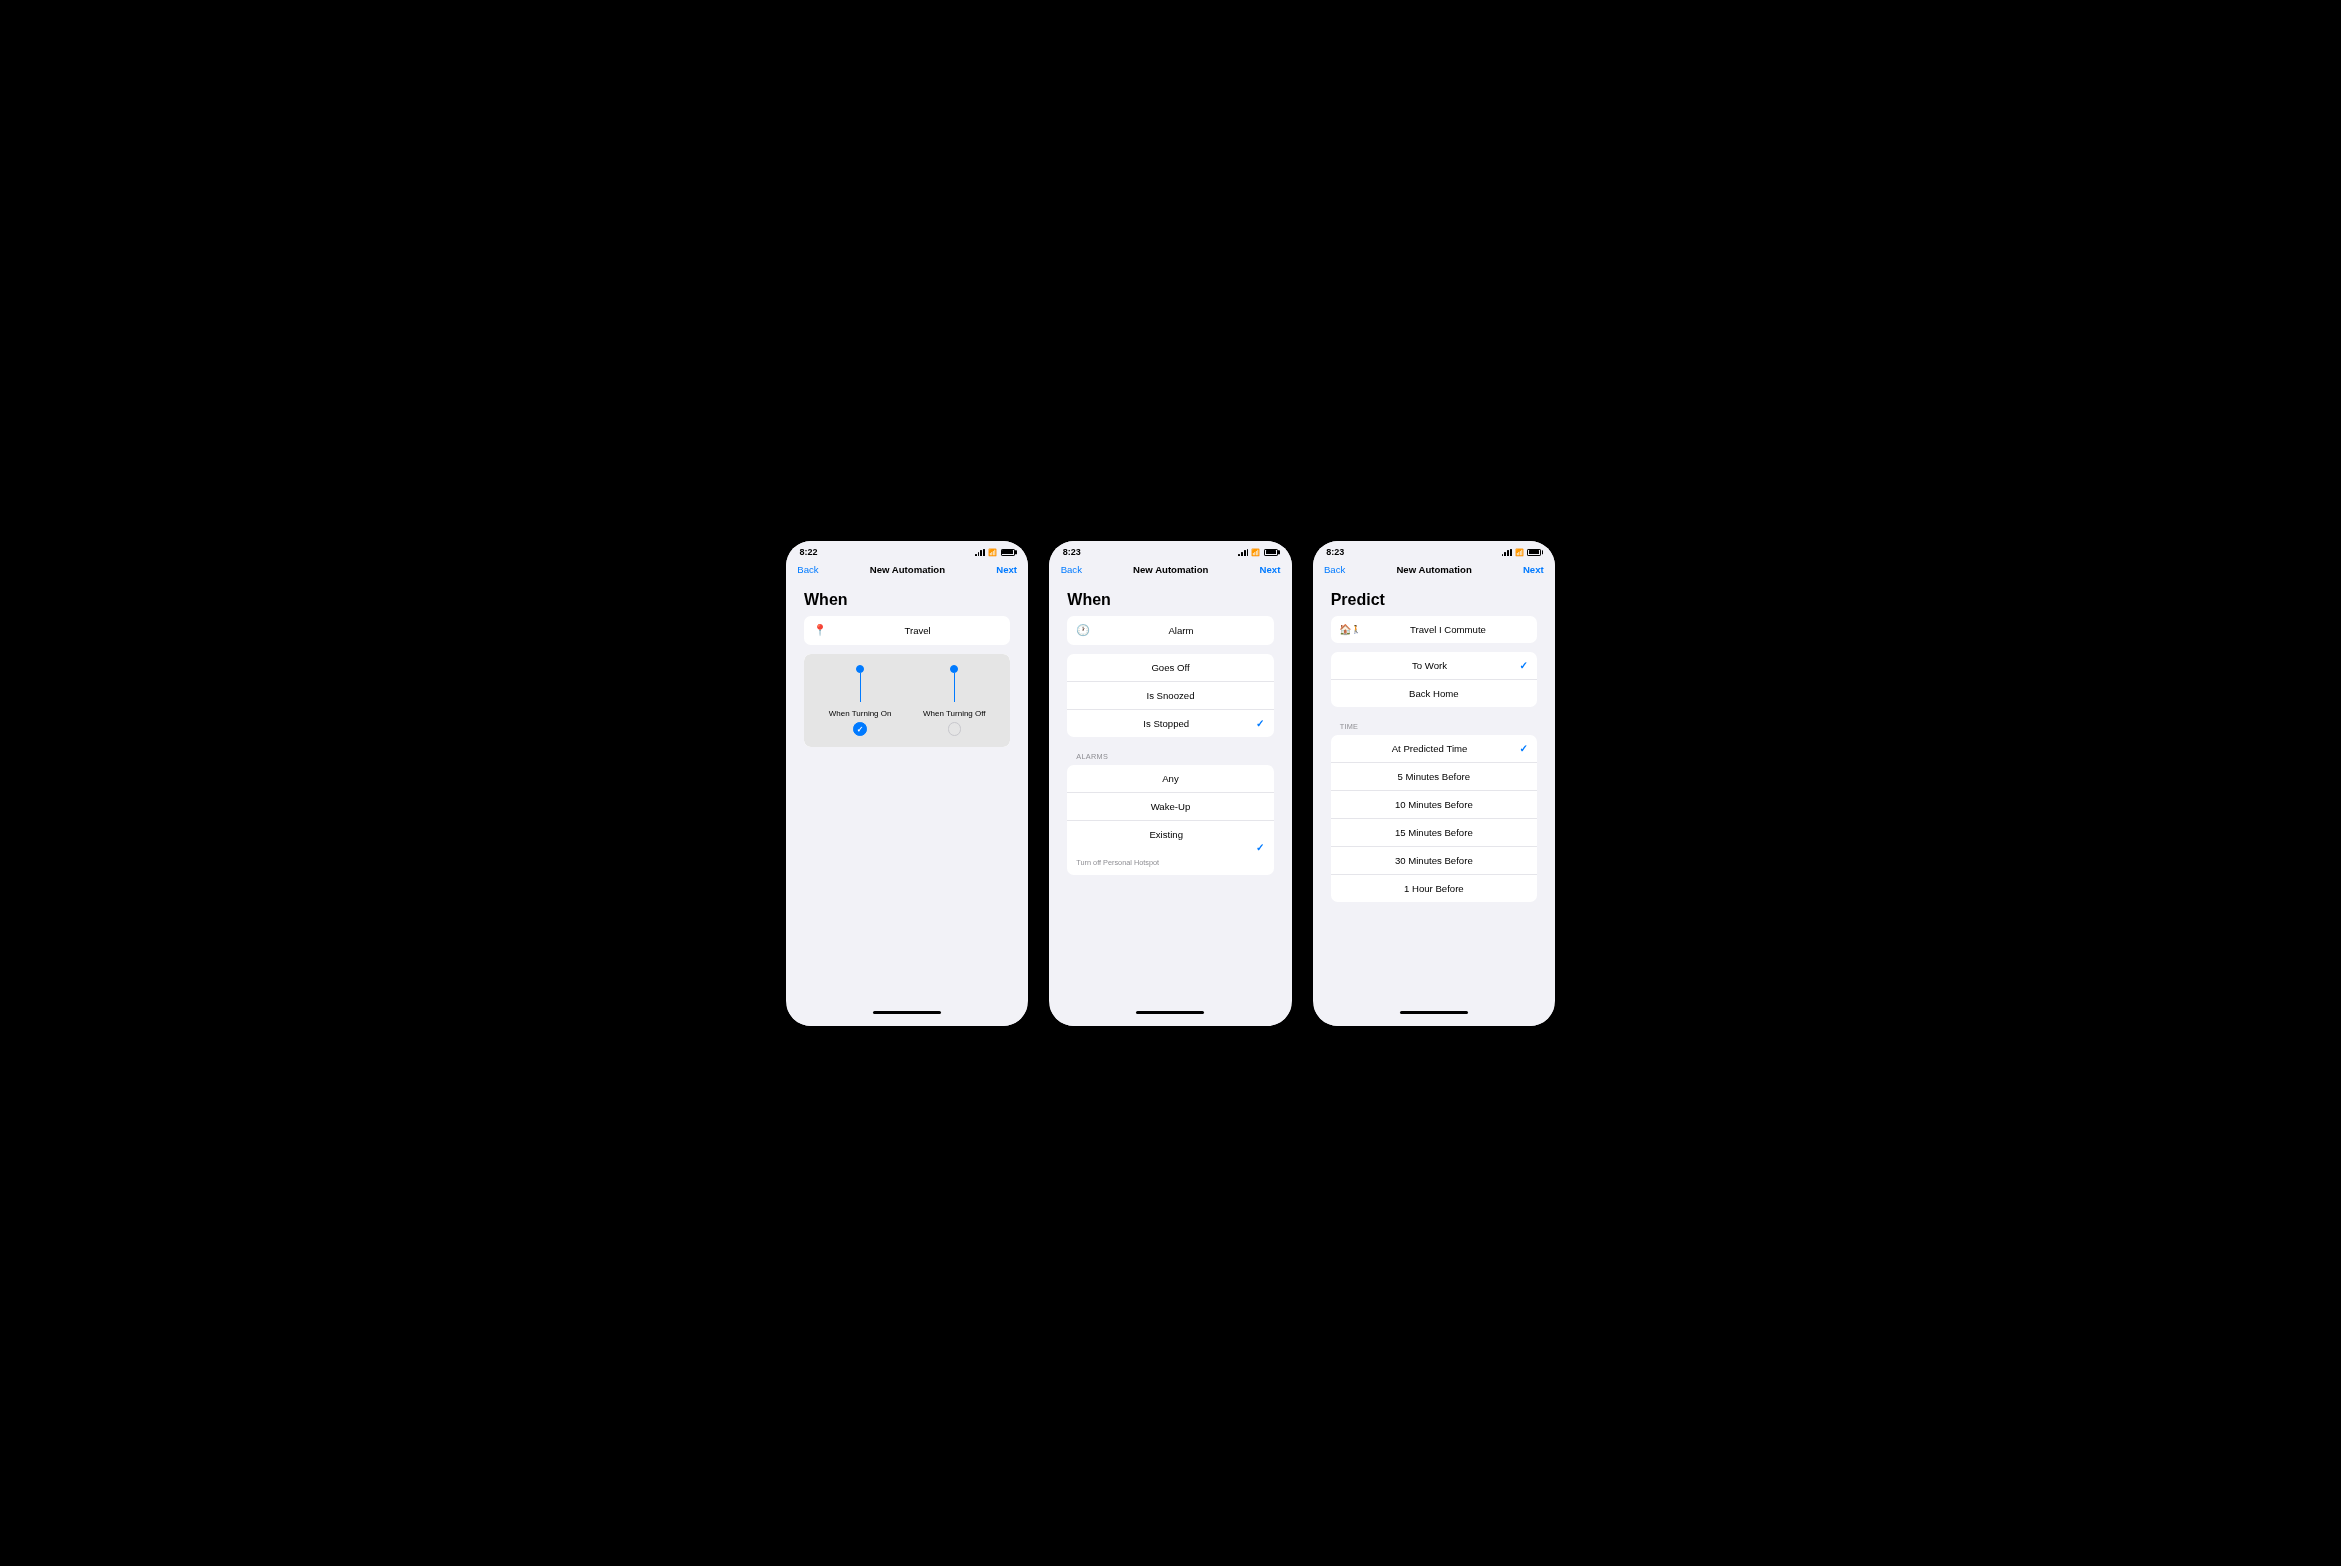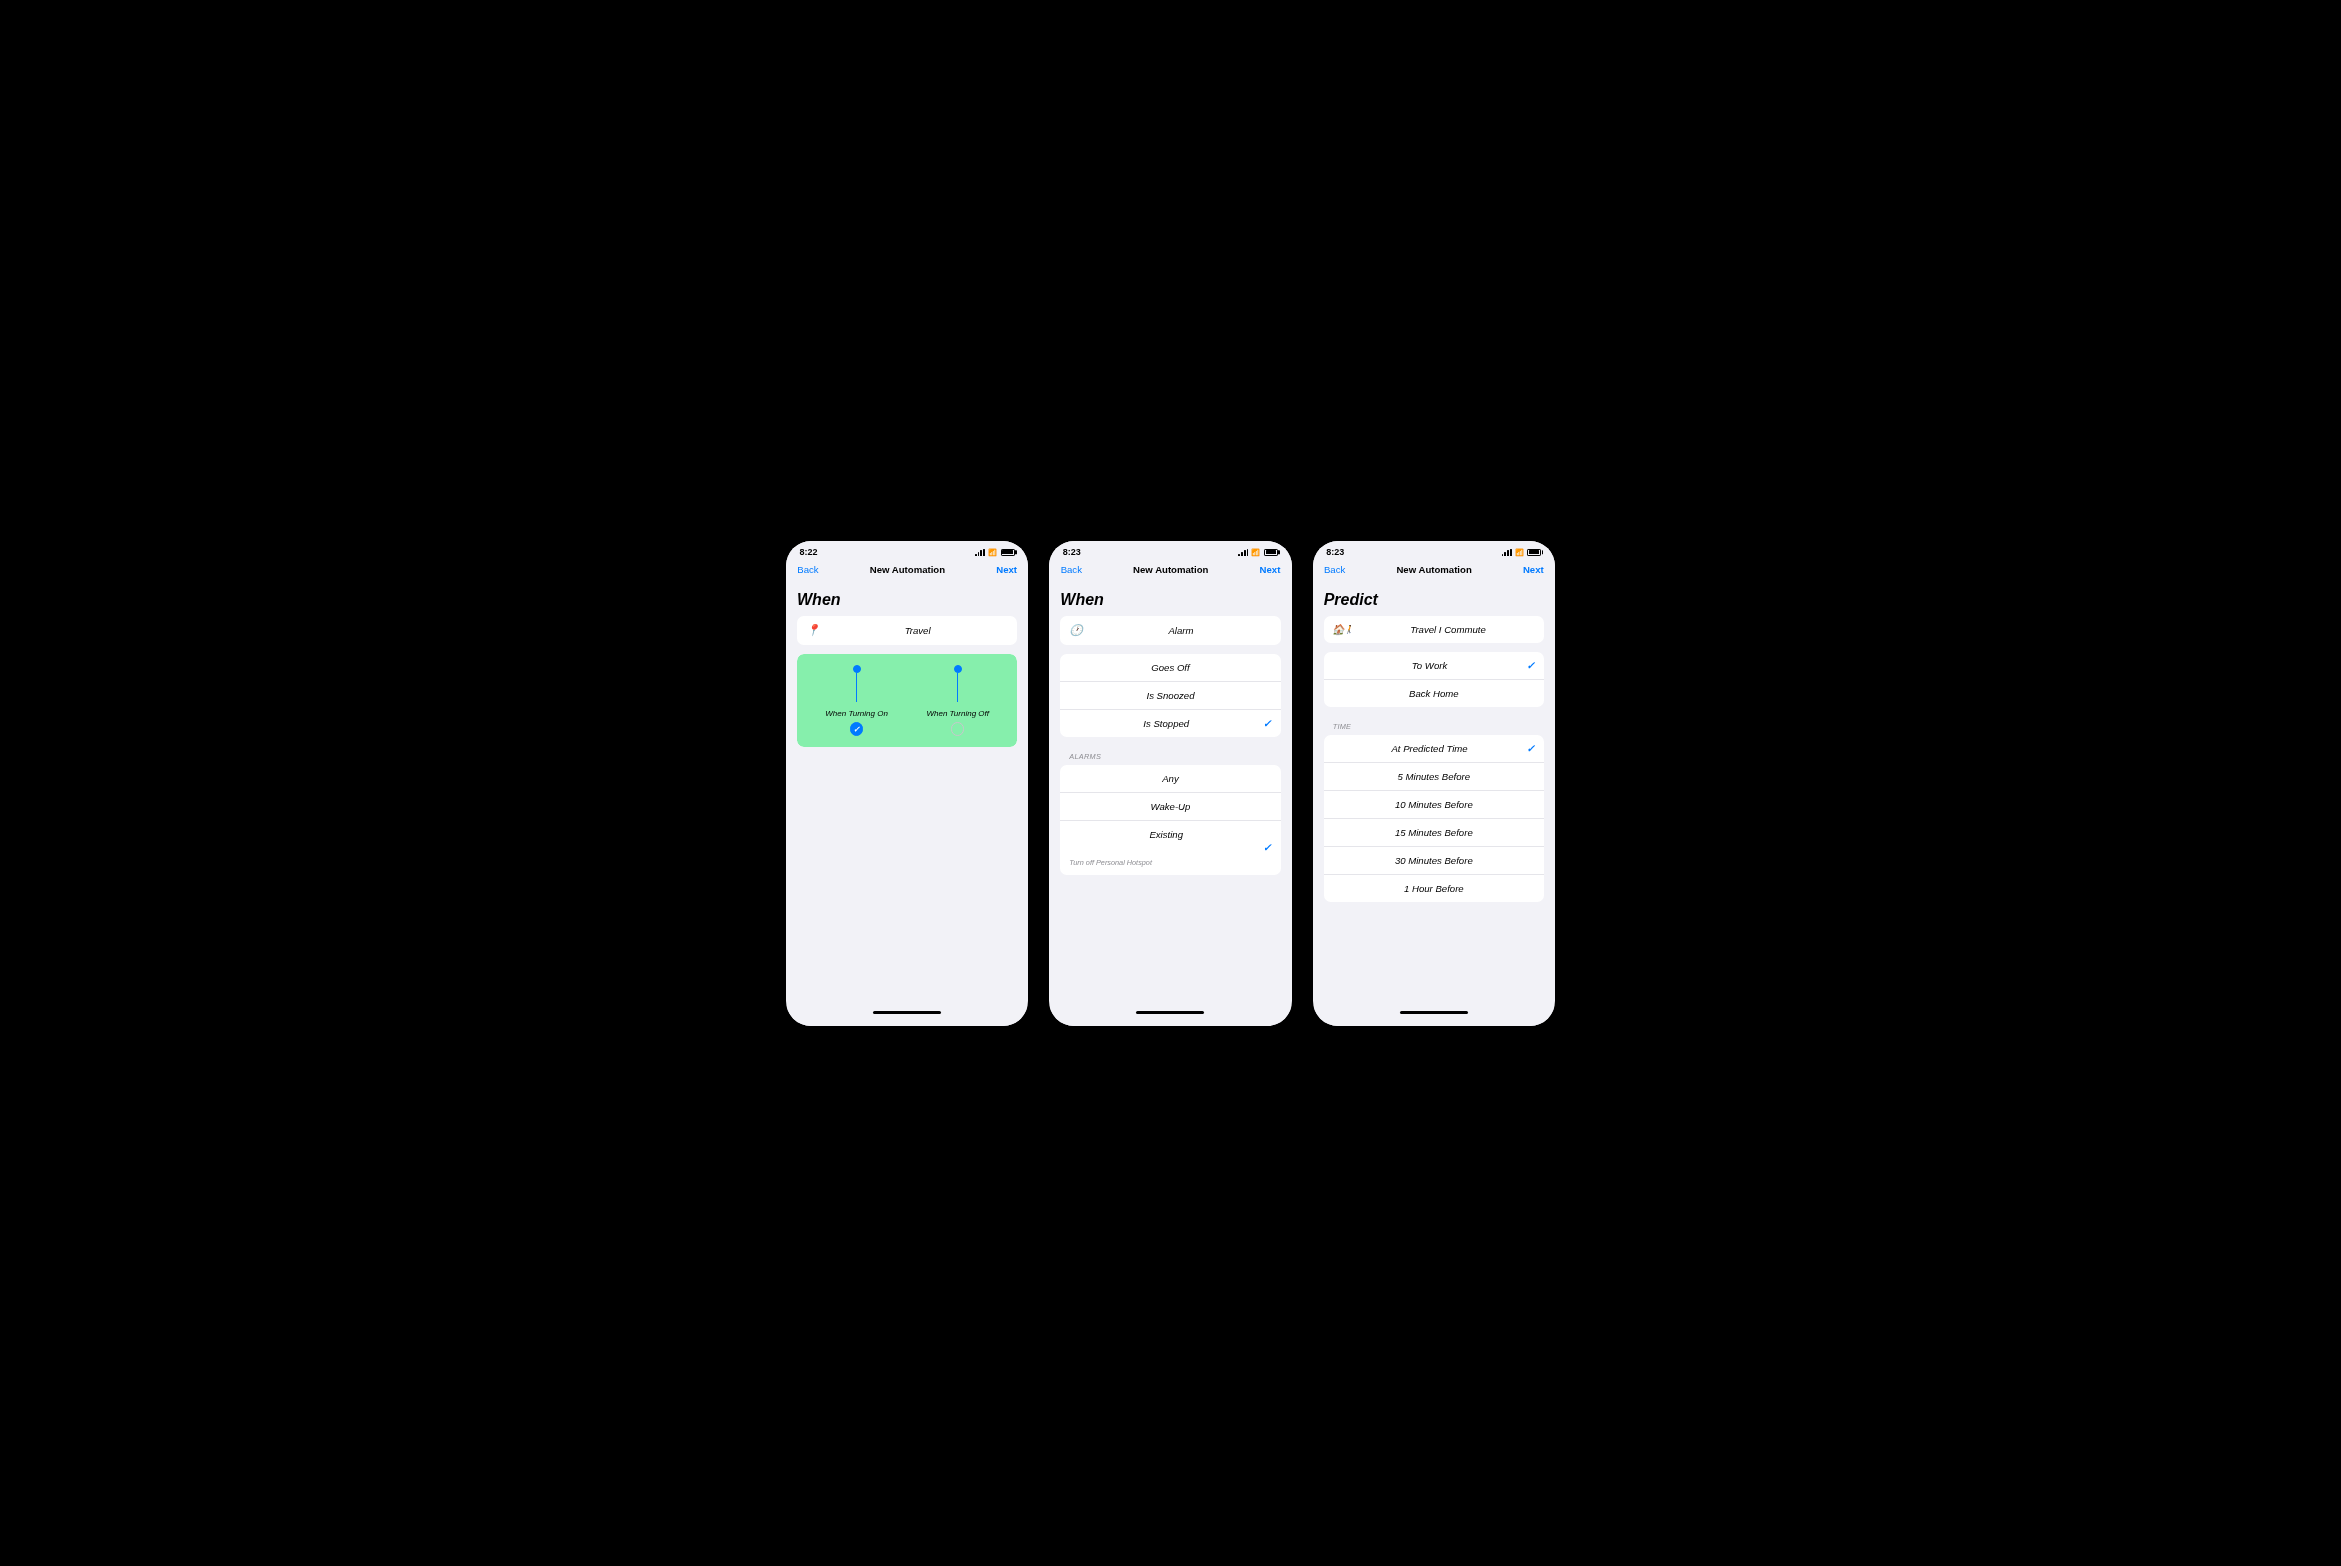--- a/index.html
+++ b/index.html
@@ -64,23 +64,22 @@
       font-weight: 600;
       color: #000;
     }
     .nav-next {
       color: #007aff;
       font-size: 9.6px;
       font-weight: 600;
     }
     .screen-content {
       flex: 1;
-      padding: 0 11px;
+      padding: 0 18px;
       overflow-y: auto;
-      font-style: italic;
     }
     .section-title {
       font-size: 16px;
       font-weight: 700;
       color: #000;
       margin: 9px 0 6.8px;
     }
     .card {
       background: #fff;
       border-radius: 6.8px;
@@ -112,21 +111,21 @@
       color: #8e8e93;
       margin-top: 18px;
     }
     .checkmark {
       color: #007aff;
       font-size: 10.2px;
       font-weight: 600;
     }
     
     .toggle-section {
-      background: #86efac;
+      background: #e5e5e5;
       border-radius: 6.8px;
       padding: 11.3px 9px;
       display: flex;
       justify-content: space-around;
       align-items: flex-start;
     }
     .toggle-item {
       display: flex;
       flex-direction: column;
       align-items: center;

